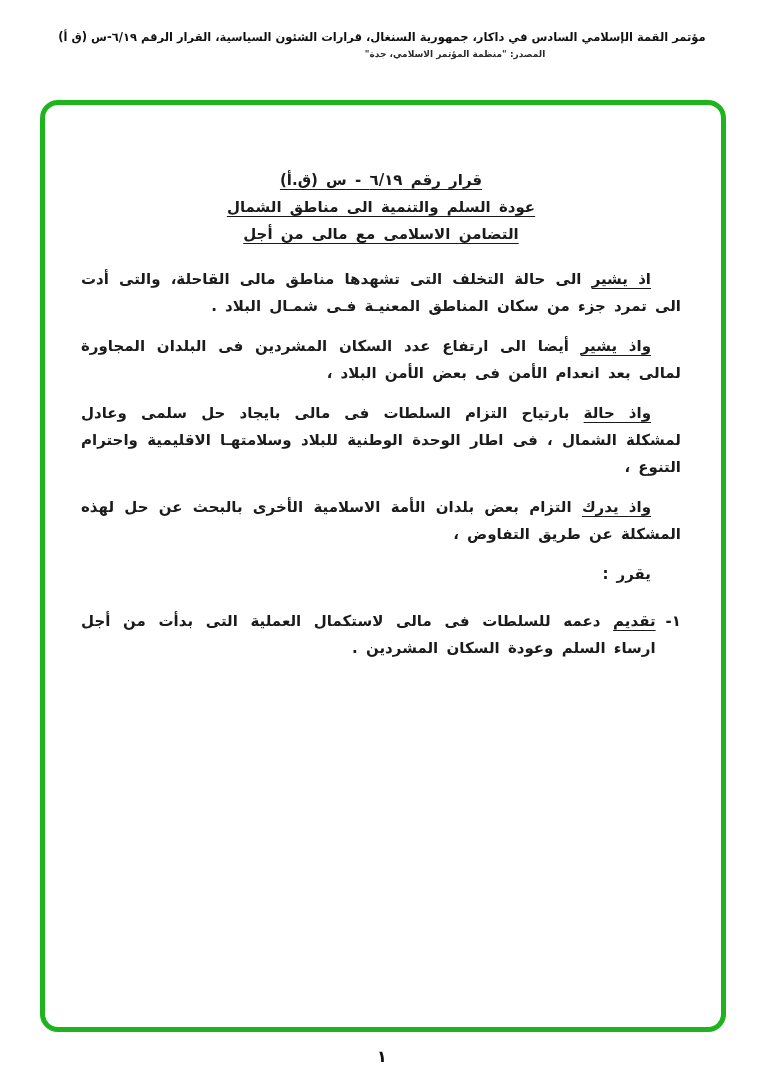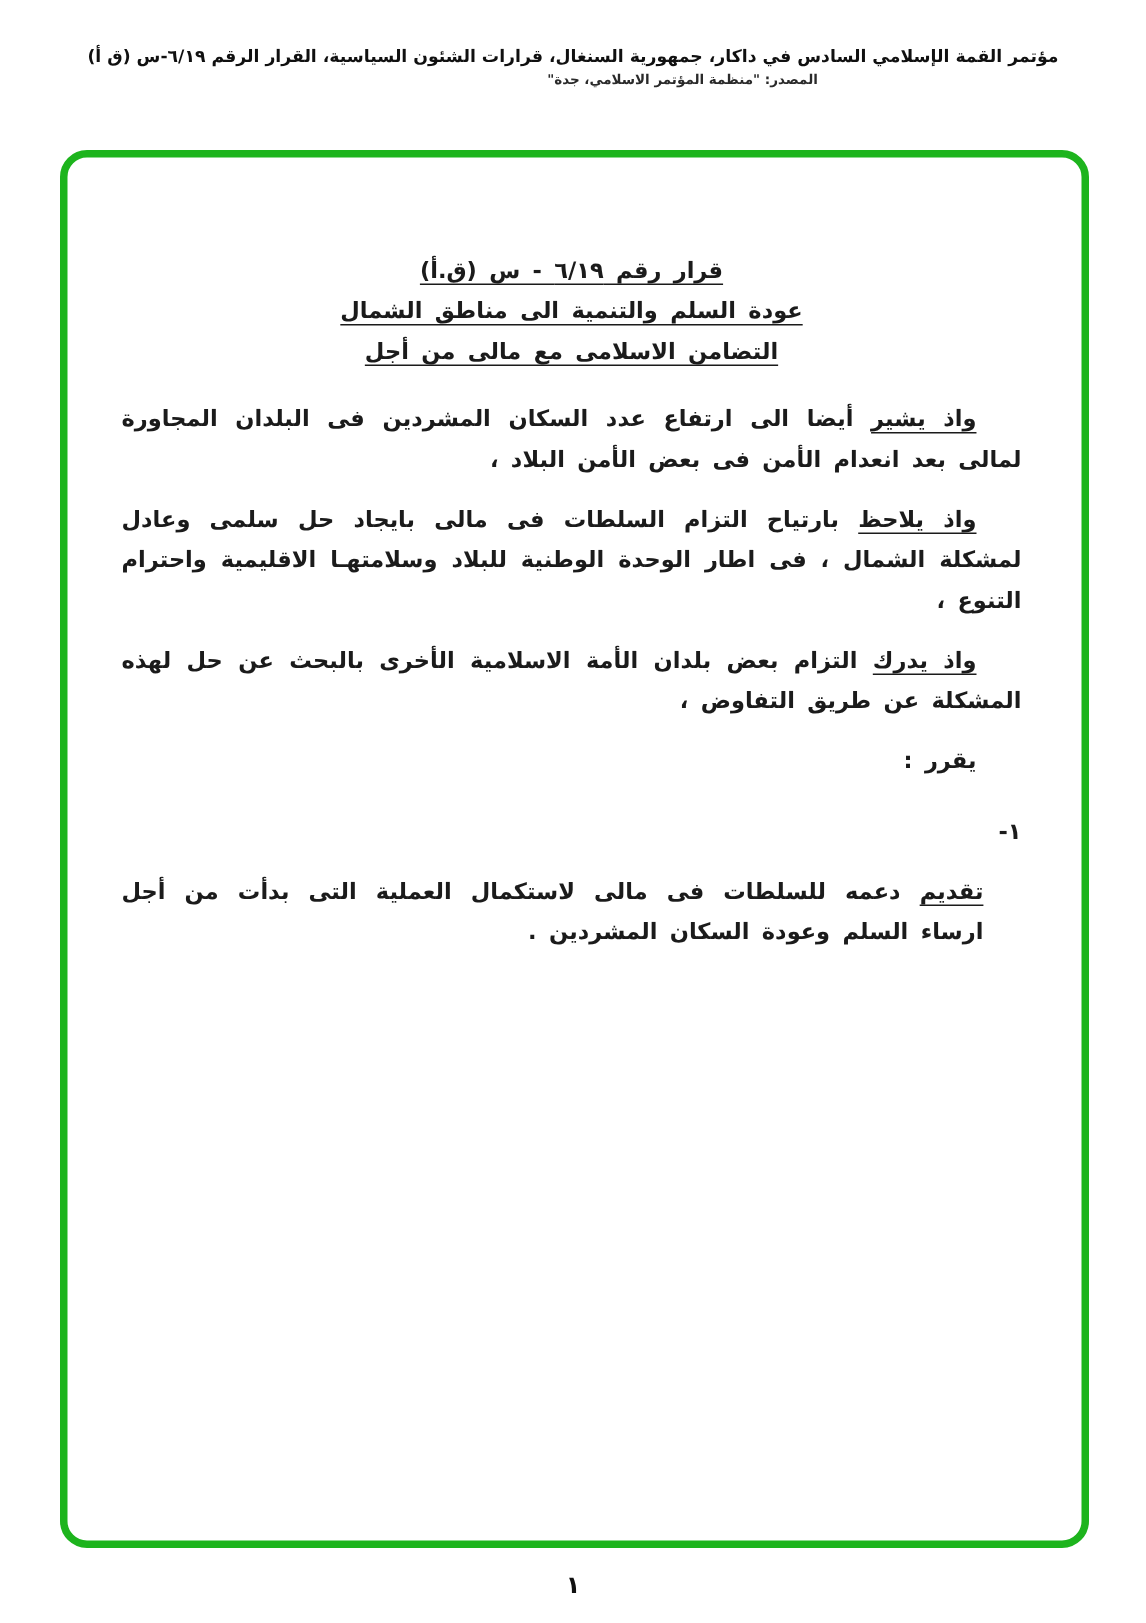--- a/index.html
+++ b/index.html
@@ -93,21 +93,21 @@
     text-align: right;
   }
 
   .decision-item {
     display: flex;
     direction: rtl;
     gap: 10px;
     align-items: flex-start;
   }
   .item-number { flex: 0 0 auto; }
-  .item-text { text-align: justify; flex: 1 1 auto; margin-top: 40px; }
+  .item-text { text-align: justify; flex: 1 1 auto; }
 
   .page-number {
     position: absolute;
     bottom: 16px;
     left: 0;
     width: 100%;
     text-align: center;
     font-size: 16px;
     font-weight: bold;
     color: #111;
@@ -124,25 +124,26 @@
 <div class="green-box">
   <div class="content">
 
     <div class="title-block">
       <div class="title-line"><span>قرار رقم ٦/١٩ - س  (ق.أ)</span></div>
       <div class="title-line"><span>عودة السلم والتنمية الى مناطق الشمال</span></div>
       <div class="title-line"><span>التضامن الاسلامى مع مالى من أجل</span></div>
     </div>
 
 
+    <p class="para"><span class="lead">اذ يشير</span><span> الى حالة التخلف التى تشهدها مناطق مالى القاحلة، والتى أدت الى تمرد جزء من سكان المناطق المعنيـة فـى شمـال البلاد .</span></p>
 
     <p class="para"><span class="lead">واذ يشير</span><span> أيضا الى ارتفاع عدد السكان المشردين فى البلدان المجاورة لمالى بعد انعدام الأمن فى بعض الأمن البلاد ،</span></p>
 
 
-    <p class="para"><span class="lead">واذ يلاحظ</span><span> بارتياح التزام السلطات فى مالى بايجاد حل سلمى وعادل لمشكلة الشمال ، فى اطار الوحدة الوطنية للبلاد وسلامتهـا الاقليمية واحترام التنوع ،</span></p>
+    <p class="para"><span class="lead">واذ حالة</span><span> بارتياح التزام السلطات فى مالى بايجاد حل سلمى وعادل لمشكلة الشمال ، فى اطار الوحدة الوطنية للبلاد وسلامتهـا الاقليمية واحترام التنوع ،</span></p>
 
     <p class="para"><span class="lead">واذ يدرك</span><span> التزام بعض بلدان الأمة الاسلامية الأخرى بالبحث عن حل لهذه المشكلة عن طريق التفاوض ،</span></p>
 
     <p class="decision-label">يقرر :</p>
 
     <div class="decision-item">
       <span class="item-number">١-</span>
       <span class="item-text"><span class="lead">تقديم</span><span> دعمه للسلطات فى مالى لاستكمال العملية التى بدأت من أجل ارساء السلم وعودة السكان المشردين .</span></span>
     </div>
 

